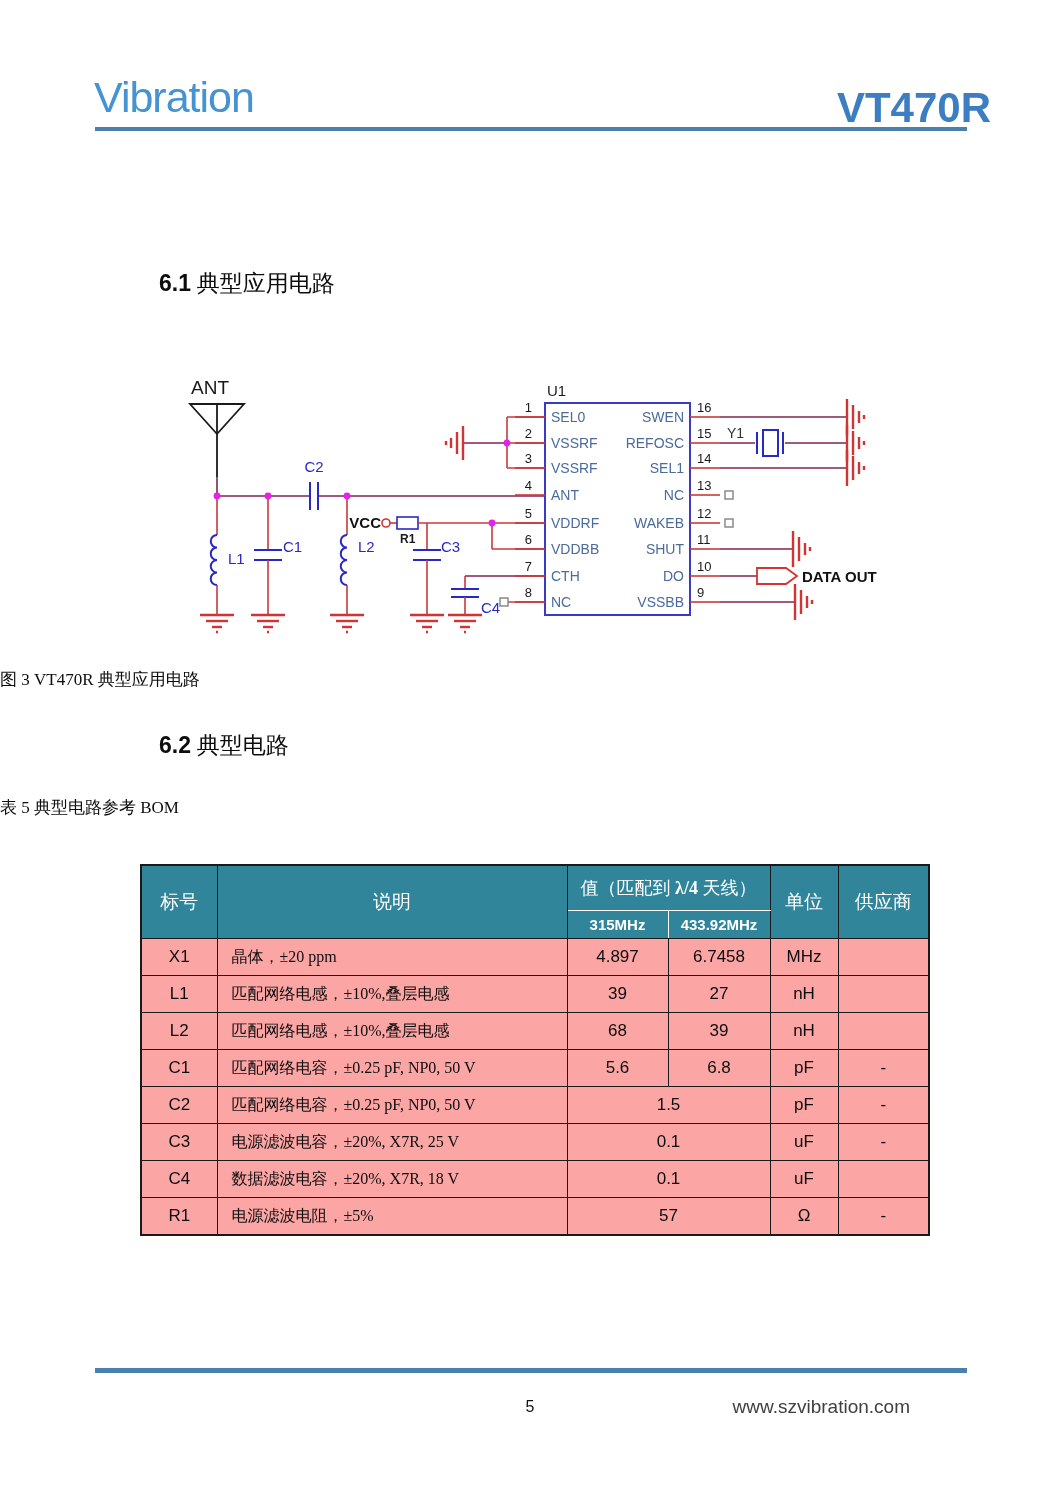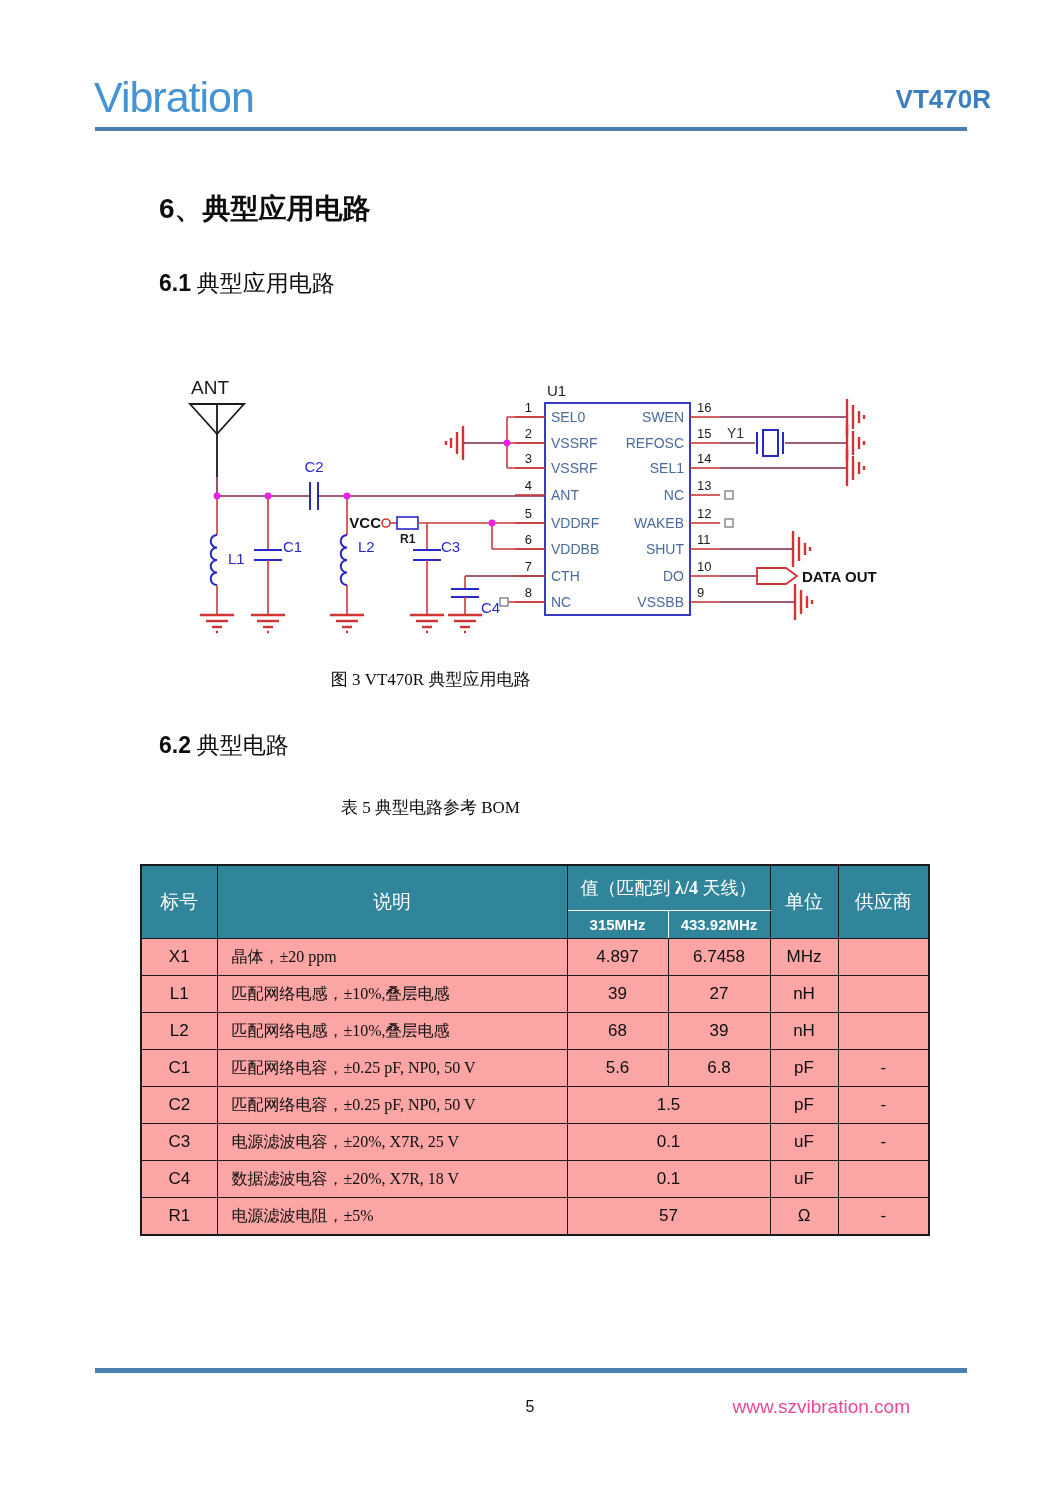--- a/index.html
+++ b/index.html
@@ -8,42 +8,42 @@
     background:#ffffff; overflow:hidden;
     font-family:"Liberation Sans", sans-serif; color:#111;
   }
   
   .logo{
     position:absolute; left:94px; top:66px;
     font-size:43px; font-weight:400; letter-spacing:-1px; color:#4593d2;margin-top:7px;
   }
   .product{
     position:absolute; right:70px; top:84px;
-    font-size:26px; font-weight:800; color:#3c7ec0; letter-spacing:0px;
+    font-size:42px; font-weight:800; color:#3c7ec0; letter-spacing:0px;
   }
   .hrule{
     position:absolute; left:95px; top:127px; width:872px; height:4px;
     background:#4a7fae;
   }
   
   .h1{
     position:absolute; left:159px; top:190px;
     font-size:28px; font-weight:bold; color:#0d0d0d;
     font-family:"Liberation Sans", sans-serif;
   }
   .h2{
     position:absolute; left:159px; font-size:23px; color:#0d0d0d;
     font-family:"Liberation Serif", serif;
     text-align:right;
   }
   .h2 .num{ font-family:"Liberation Sans", sans-serif; font-weight:bold; }
   .h2-61{ top:268px; }
   .h2-62{ top:730px; }
   .caption{
-    position:absolute; left:0; width:861px; text-align:center;
+    position:absolute; left:0; width:861px; text-align:left;
     font-size:17px; color:#0d0d0d; font-family:"Liberation Serif", serif;
   }
   .cap-fig{ top:668px; }
   .cap-tab{ top:796px; }
   
   .schematic{ position:absolute; left:170px; top:372px; }
   .schematic text{ font-family:"Liberation Sans", sans-serif; }
   .net   { stroke:#7e2550; stroke-width:1.6; fill:none; }
   .hot   { stroke:#c8393c; stroke-width:1.6; fill:none; }
   .gnd   { stroke:#d23333; stroke-width:2.4; fill:none; }
@@ -83,33 +83,32 @@
   .frule{
     position:absolute; left:95px; top:1368px; width:872px; height:5px;
     background:#4a7fae;
   }
   .pageno{
     position:absolute; left:480px; top:1398px; width:100px; text-align:center;
     font-size:16px; color:#111;
   }
   .siteurl{
     position:absolute; left:690px; top:1396px; width:220px; text-align:right;
-    font-size:19px; color:#ec4899;
+    font-size:19px; color:#404040;
   }
 </style>
 </head>
 <body>
 
 <div class="page">
 
   <div class="logo">Vibration</div>
   <div class="product">VT470R</div>
   <div class="hrule"></div>
 
-  <div class="h1">6、典型应用电路</div>
   <div class="h2 h2-61"><span class="num">6.1</span>&nbsp;<span>典型应用电路</span></div>
 
   <svg class="schematic" width="710" height="292" viewBox="0 0 710 292">
 
     <g>
       <text class="antl" x="21" y="22">ANT</text>
       <polygon class="blk" points="20,32 74,32 47,62"></polygon>
       <line class="blk" x1="47" y1="32" x2="47" y2="105"></line>
     </g>
 

